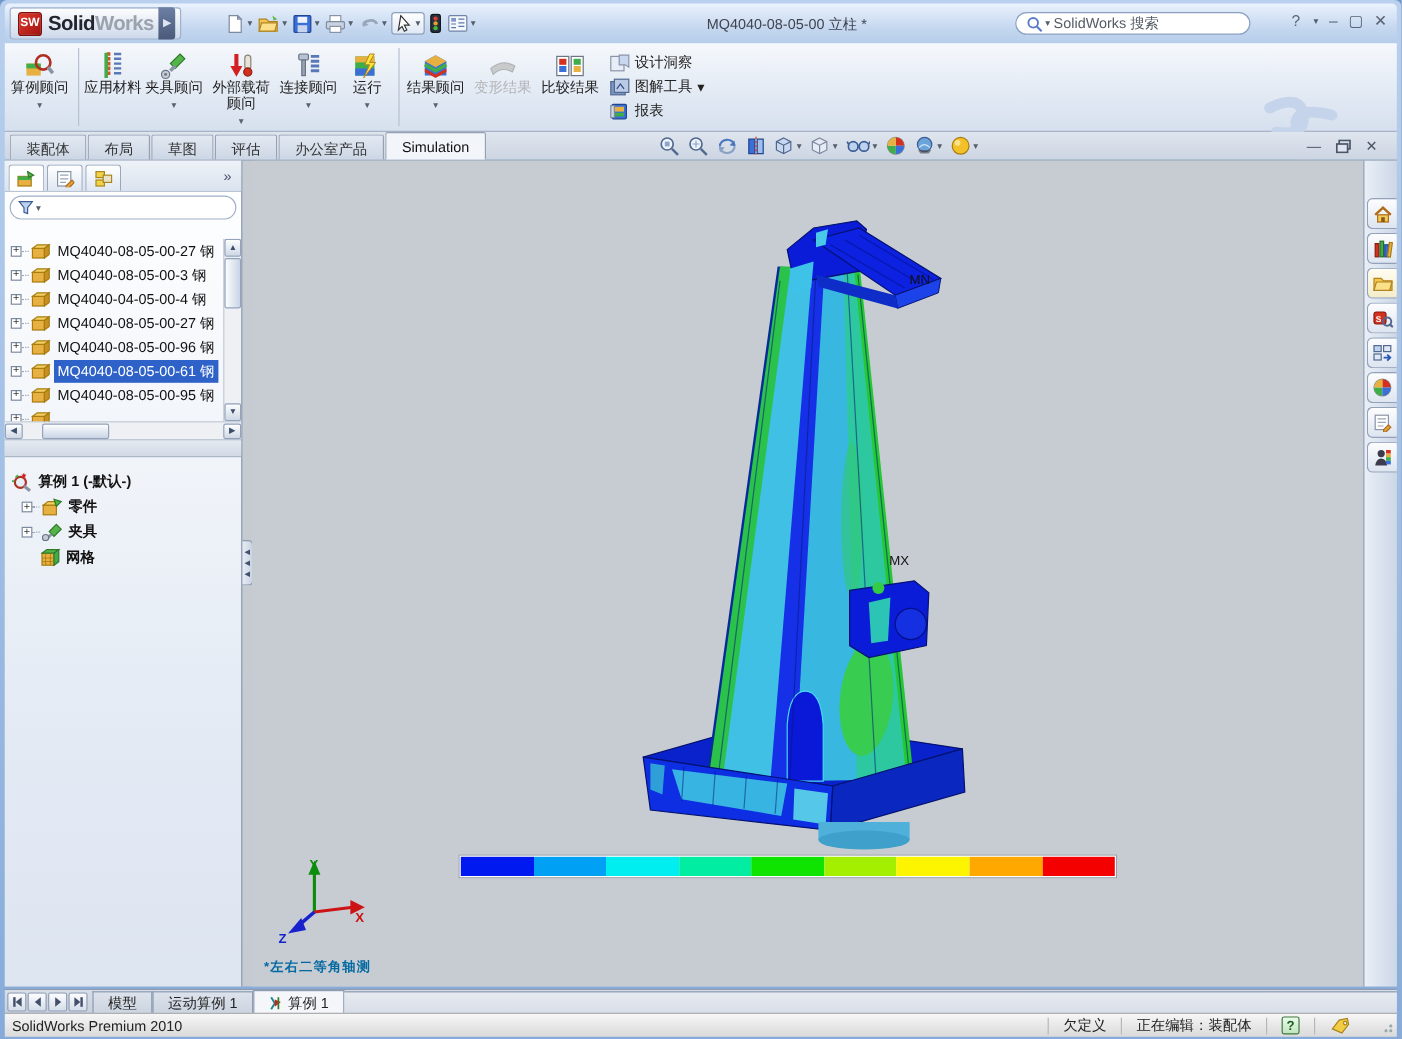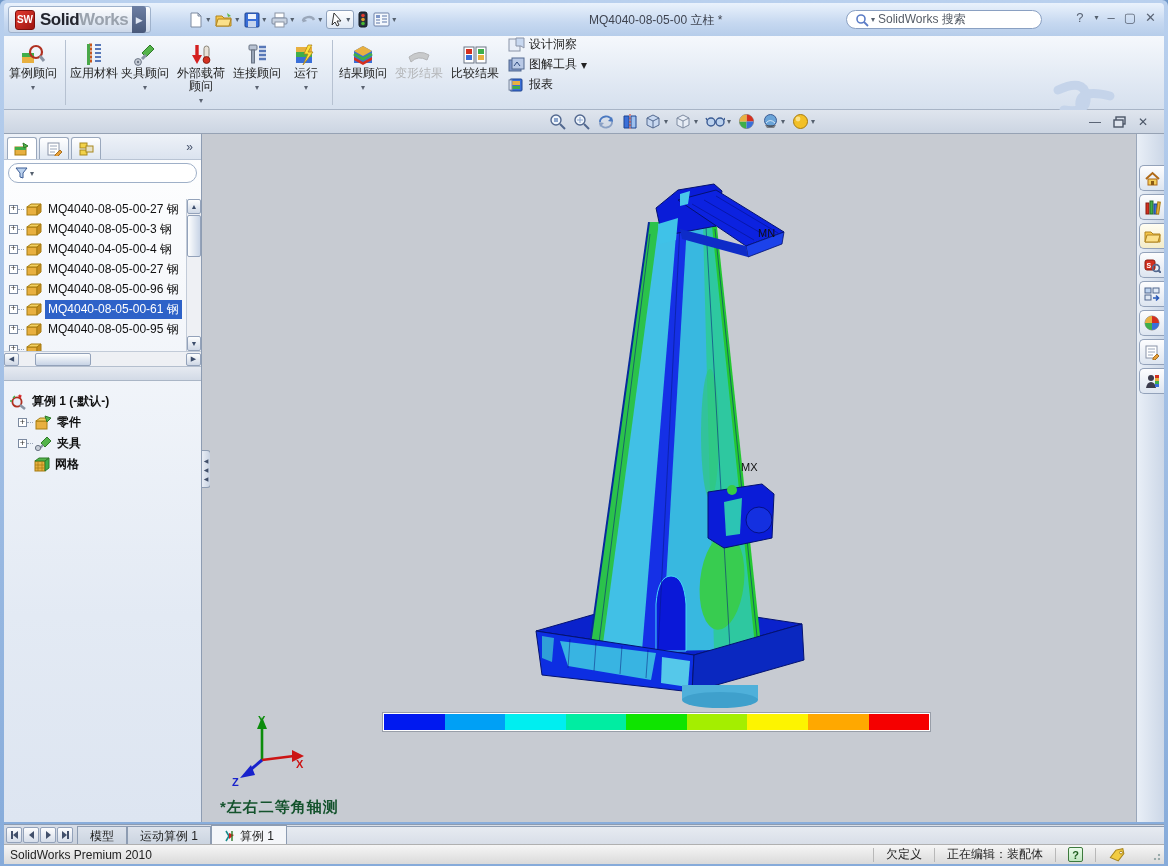--- a/index.html
+++ b/index.html
@@ -31,21 +31,21 @@
 
   
   .ribbon{position:absolute;left:4px;top:36px;right:4px;height:74px;
     background:linear-gradient(#f5f8fc,#e0e8f3 65%,#d6e0ee);border-bottom:1px solid #a8b4c6;display:flex;align-items:stretch;}
   .rbtn{width:52px;margin:2px 1px;display:flex;flex-direction:column;align-items:center;text-align:center;
     font-size:12px;line-height:13px;color:#222;background:transparent;border:none;padding-top:3px;}
   .rbtn .ric{height:26px;display:flex;align-items:flex-end;}
   .rbtn .rcar{font-size:8px;color:#5a6270;margin-top:1px;}
   .rbtn.disabled{color:#9aa3ae;filter:grayscale(1);opacity:.75;}
   .rsep{width:1px;background:#b6c1d1;margin:4px 3px;}
-  .rside{display:flex;flex-direction:column;gap:3px;margin-left:6px;}
+  .rside{display:flex;flex-direction:column;justify-content:center;gap:3px;margin-left:6px;}
   .rside .srow{display:flex;align-items:center;gap:4px;font-size:12px;color:#222;background:none;border:none;}
   .watermark{position:absolute;right:26px;top:40px;width:120px;height:66px;pointer-events:none;}
 
   
   .tabsrow{position:absolute;left:4px;top:110px;right:4px;height:24px;
     background:linear-gradient(#dfe5ee,#ccd5e2);border-bottom:1px solid #96a2b4;}
   .ctabs{position:absolute;left:4px;bottom:0;display:flex;}
   .ctab{height:21px;padding:3px 13px 0;font-size:12px;color:#333;background:linear-gradient(#e3e9f2,#ccd6e4);
     border:1px solid #96a2b4;border-bottom:none;border-radius:2px 2px 0 0;margin-right:1px;}
   .ctab.active{background:#f2f5fa;color:#111;height:23px;margin-top:-2px;padding-top:5px;position:relative;z-index:2;}
@@ -80,21 +80,21 @@
   .psplit{height:15px;background:linear-gradient(#e6eaf1,#d2daE6);border-top:1px solid #b4bfce;border-bottom:1px solid #aab6c6;}
   .studytree{padding:10px 0 0 4px;}
   .srow2{height:21px;display:flex;align-items:center;white-space:nowrap;}
   .srow2 svg{margin:0 4px 0 2px;flex:0 0 auto;}
   .slabel{font-size:12px;color:#111;font-weight:bold;}
   .collapse-handle{position:absolute;left:198px;top:316px;width:9px;height:38px;background:linear-gradient(90deg,#e8edf5,#c9d3e2);
     border:1px solid #8d9cb2;border-left:none;border-radius:0 4px 4px 0;display:flex;flex-direction:column;align-items:center;justify-content:center;gap:2px;color:#41506b;font-size:6px;}
 
   
   .viewport{position:absolute;left:206px;top:0;right:28px;bottom:0;background:#c7cbd2;}
-  .annotation{position:absolute;left:10px;top:664px;color:#14532d;font-weight:bold;font-size:15px;letter-spacing:1px;}
+  .annotation{position:absolute;left:10px;top:664px;color:#0369a1;font-weight:bold;font-size:11px;letter-spacing:1px;}
   .legend{position:absolute;left:172px;top:578px;width:549px;}
   .lbar{display:flex;height:20px;border:1px solid #989ea8;background:#fff;padding:1px;}
   .lseg{flex:1;}
   .llabels{position:relative;height:30px;font-size:11px;color:#565b64;}
   .llabels span{position:absolute;white-space:nowrap;}
   .triad{position:absolute;left:14px;top:578px;}
 
   
   .taskpane{position:absolute;right:0;top:0;width:28px;bottom:0;background:linear-gradient(90deg,#e9eff7,#ccd7e7);border-left:1px solid #9aa7ba;}
   .tpbtn{width:25px;height:26px;margin:3px 0 0 2px;border:1px solid #93a2ba;border-right:none;border-radius:5px 0 0 5px;
@@ -352,20 +352,28 @@
         <span>报表</span>
       </button>
     </div>
     <svg class="watermark" viewBox="0 0 120 66">
       <path d="M40 14q26-12 28 6t-22 14" fill="none" stroke="#c5d4ea" stroke-width="9" stroke-linecap="round"></path>
       <path d="M92 20q-32-8-30 10t30 12q-8 14-34 10" fill="none" stroke="#c5d4ea" stroke-width="9" stroke-linecap="round"></path>
     </svg>
   </div>
 
   <div class="tabsrow">
+    <div class="ctabs">
+      <div class="ctab">装配体</div>
+      <div class="ctab">布局</div>
+      <div class="ctab">草图</div>
+      <div class="ctab">评估</div>
+      <div class="ctab">办公室产品</div>
+      <div class="ctab active">Simulation</div>
+    </div>
     <div class="hud">
       <button class="hudbtn">
           <svg width="17" height="17">
             <circle cx="7" cy="7" r="5" fill="#eef4fb" stroke="#52688f" stroke-width="1.4"></circle>
             <path d="M11 11l5 5" stroke="#52688f" stroke-width="2"></path>
             <rect x="5" y="5" width="4" height="4" fill="#8aa4cc"></rect>
           </svg>
         </button>
       <button class="hudbtn">
           <svg width="17" height="17">

